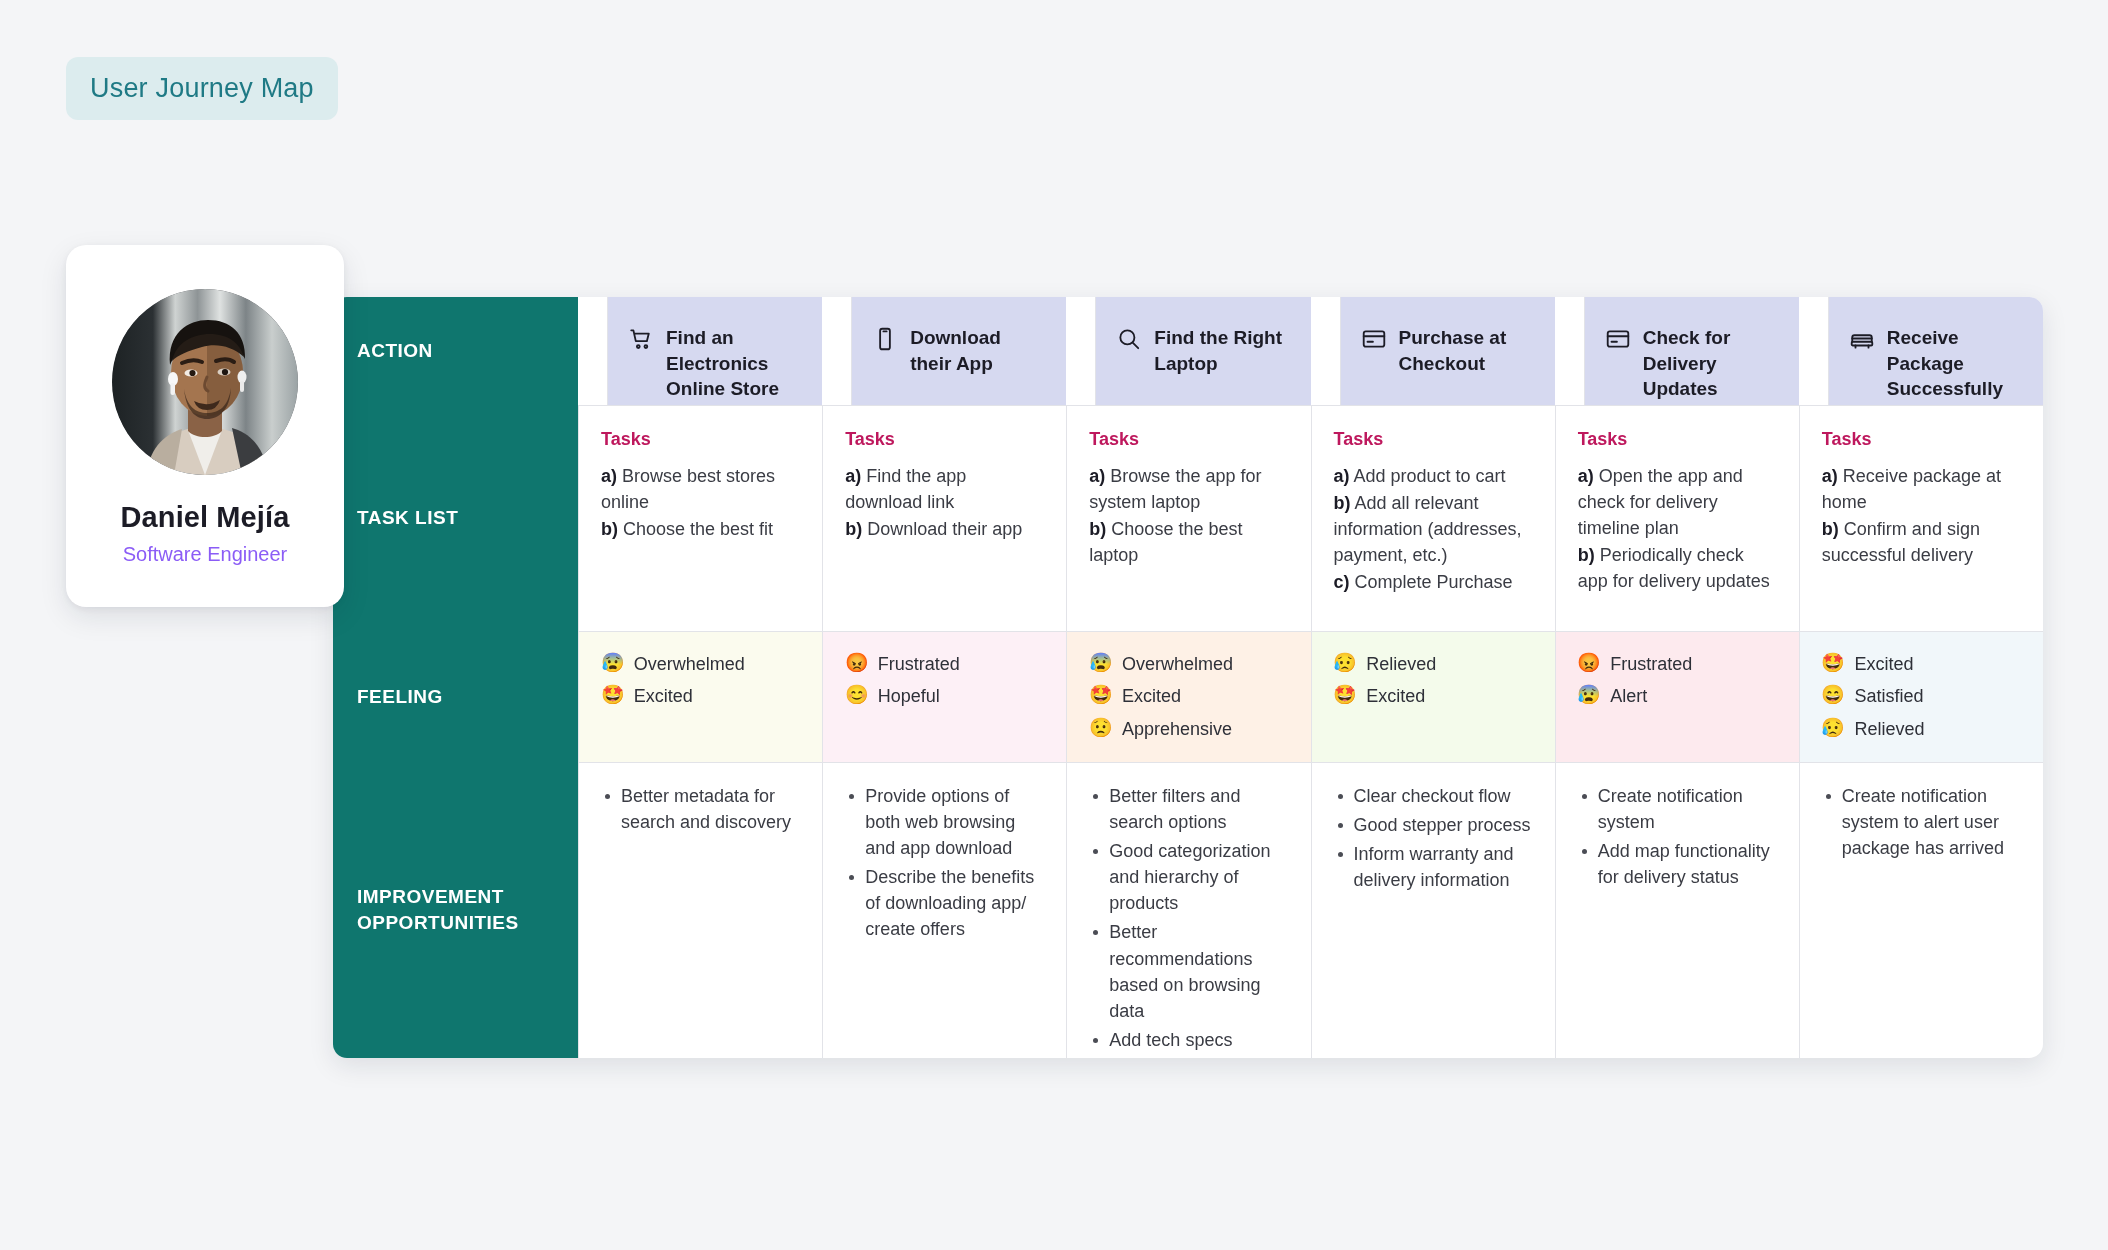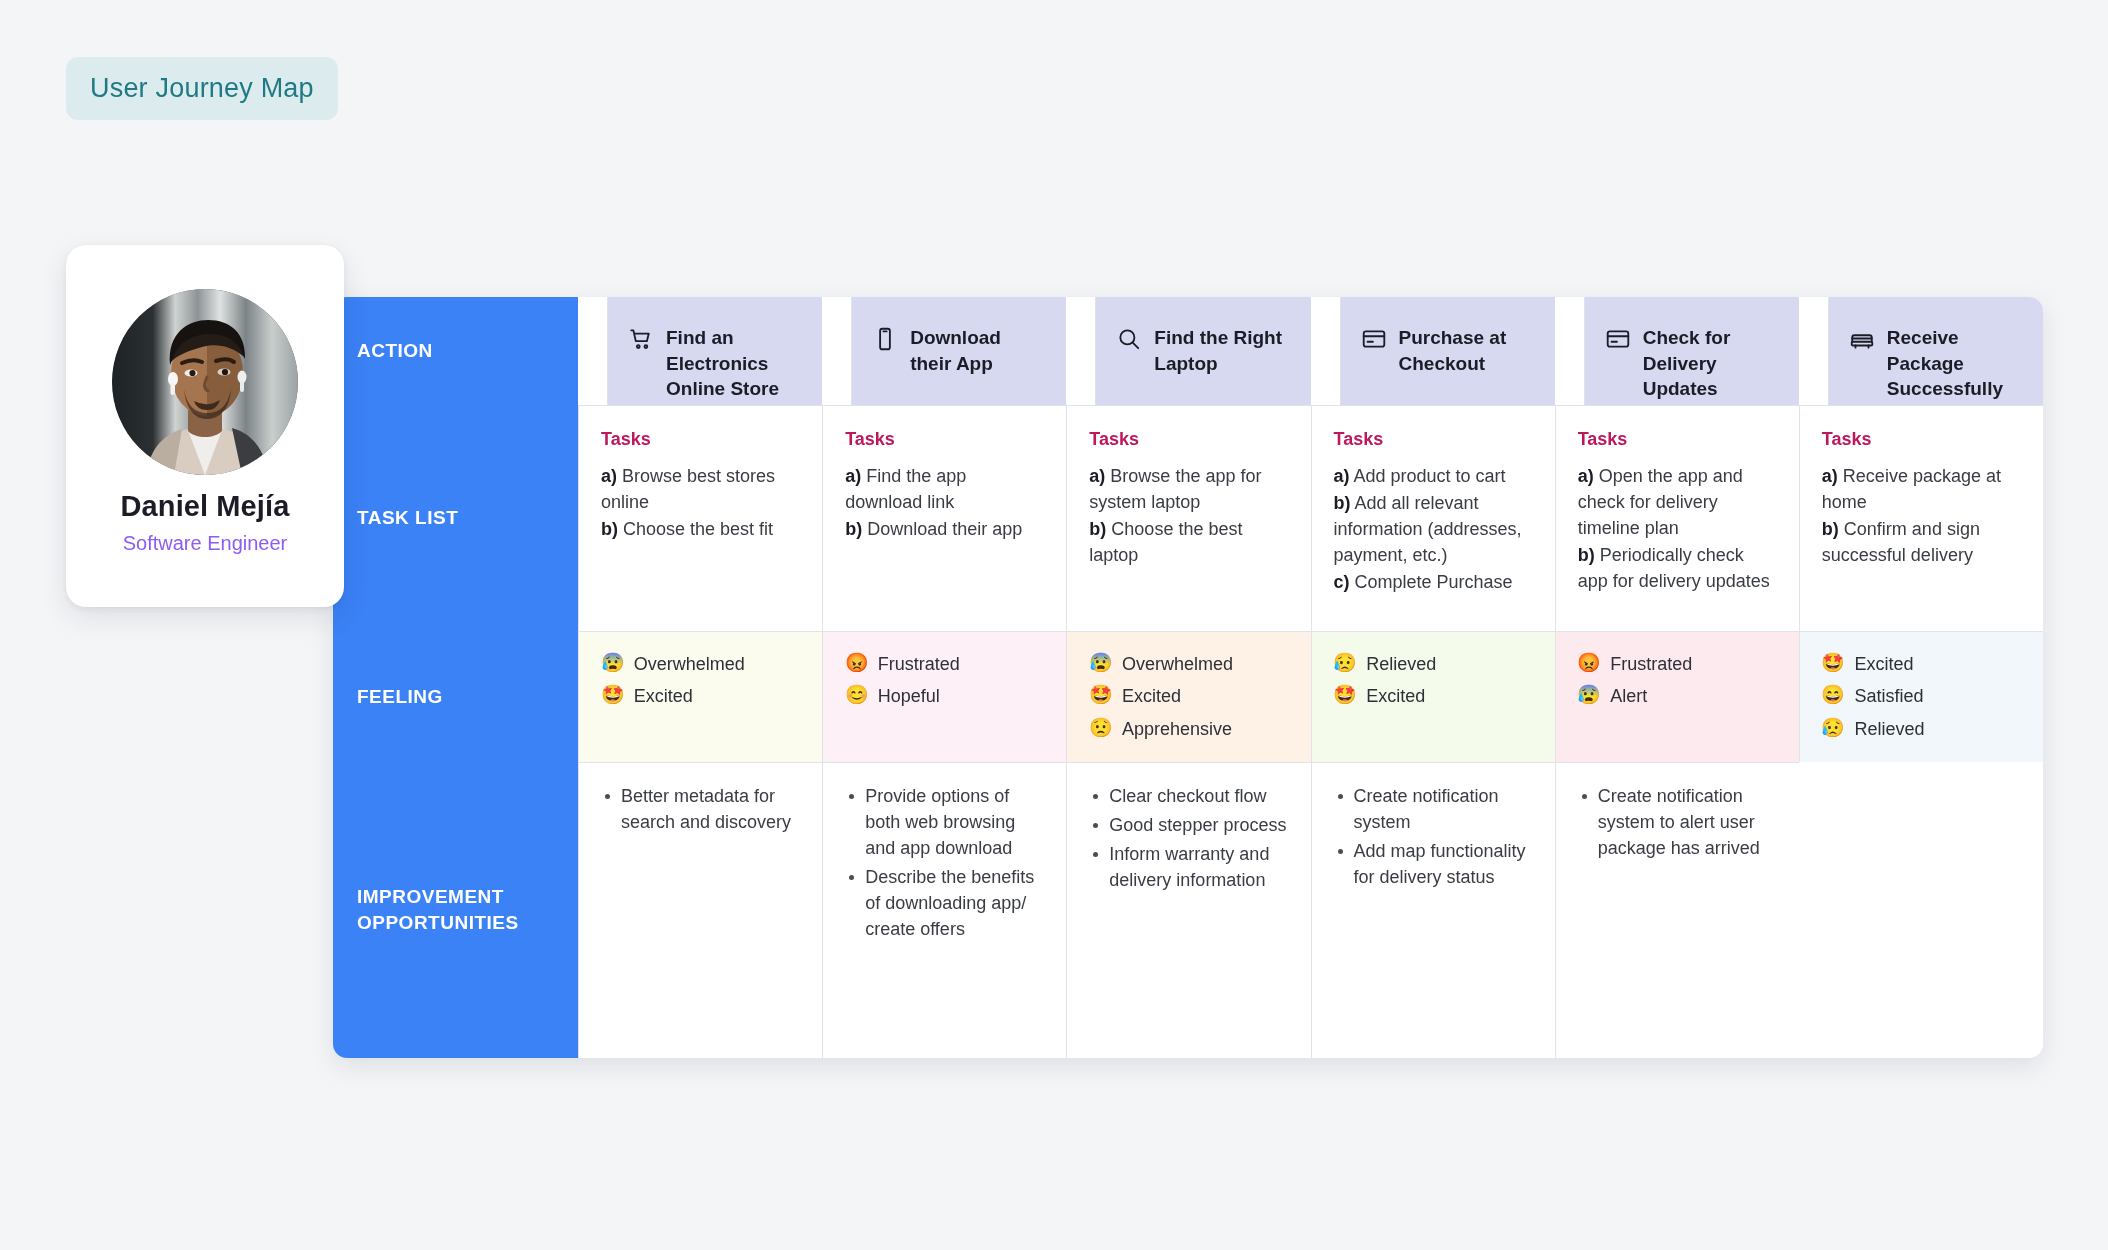--- a/index.html
+++ b/index.html
@@ -37,21 +37,21 @@
   }
   .avatar {
     width: 186px; height: 186px;
     border-radius: 50%;
     overflow: hidden;
     position: relative;
     background: #6c6f72;
   }
   .avatar svg { display: block; width: 186px; height: 186px; }
   .persona-name {
-    margin-top: 15px;
+    margin-top: 26px;
     font-size: 29px;
     font-weight: bold;
     color: #1c1c26;
     letter-spacing: .1px;
   }
   .persona-role {
     margin-top: 9px;
     font-size: 20px;
     color: #8b5cf6;
   }
@@ -63,21 +63,21 @@
     border-radius: 14px;
     background: #ffffff;
     box-shadow: 0 8px 26px rgba(23,25,48,.10);
     display: grid;
     grid-template-columns: 245px repeat(6, 1fr);
     grid-template-rows: 108px 226px 131px 296px;
     overflow: hidden;
   }
 
   .rowlabel {
-    background: #3b82f6;
+    background: #0f766e;
     color: #ffffff;
     font-size: 19px;
     font-weight: bold;
     letter-spacing: .5px;
     display: flex; align-items: center;
     padding: 0 24px;
     line-height: 1.35;
   }
   .rowlabel.top { align-items: center; }
 
@@ -385,20 +385,28 @@
       </ul>
     </div>
     <div class="cell">
       <ul class="imp-list">
         <li>Provide options of both web browsing and app download</li>
         <li>Describe the benefits of downloading app/ create offers</li>
       </ul>
     </div>
     <div class="cell">
       <ul class="imp-list">
+        <li>Better filters and search options</li>
+        <li>Good categorization and hierarchy of products</li>
+        <li>Better recommendations based on browsing data</li>
+        <li>Add tech specs</li>
+      </ul>
+    </div>
+    <div class="cell">
+      <ul class="imp-list">
         <li>Clear checkout flow</li>
         <li>Good stepper process</li>
         <li>Inform warranty and delivery information</li>
       </ul>
     </div>
     <div class="cell">
       <ul class="imp-list">
         <li>Create notification system</li>
         <li>Add map functionality for delivery status</li>
       </ul>

